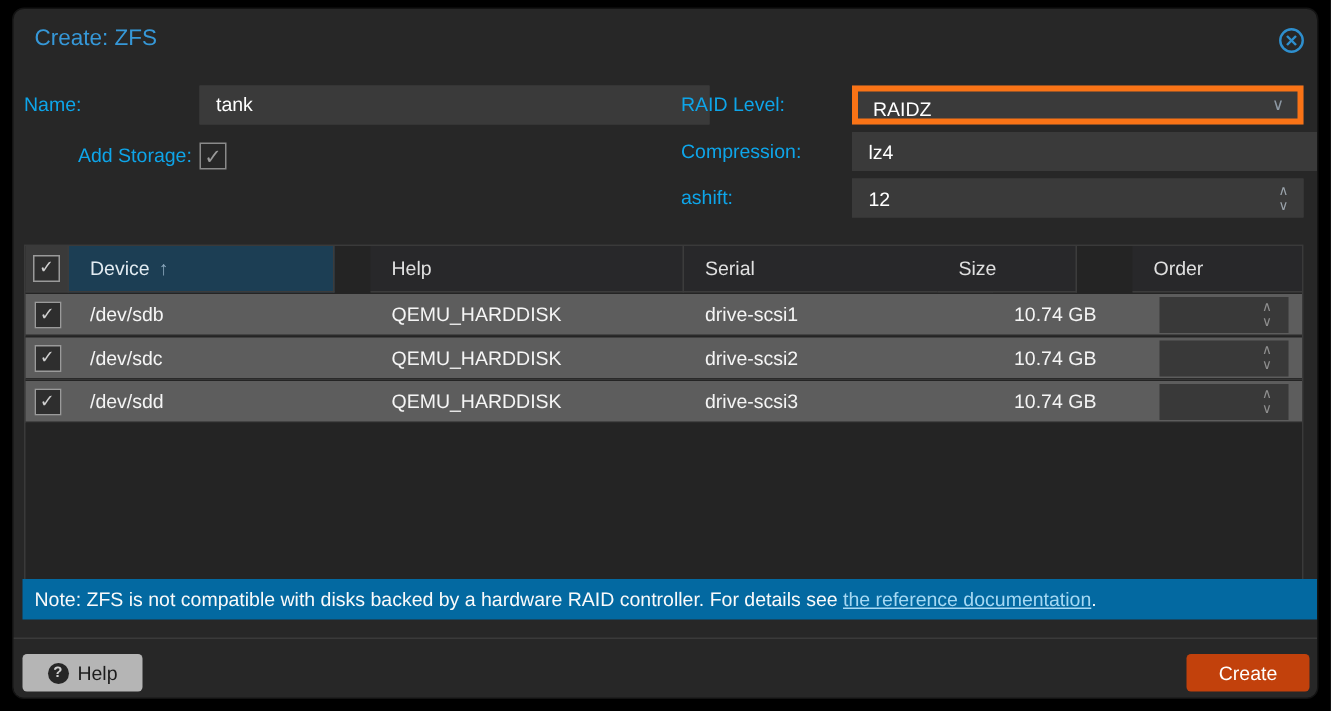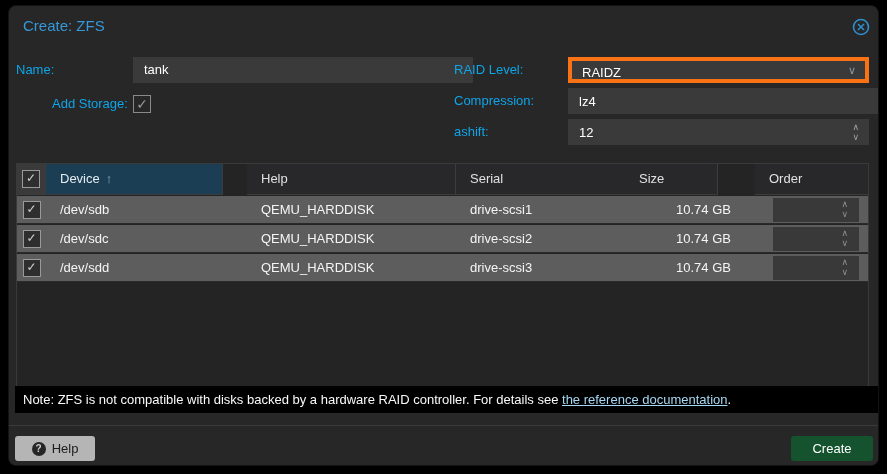--- a/index.html
+++ b/index.html
@@ -48,32 +48,32 @@
   .gcell{line-height:28px;padding-left:14px;white-space:nowrap;overflow:hidden;}
   .gcell.cb{padding:0;display:flex;align-items:center;justify-content:center;}
   .grow .checkbox{width:16px;height:16px;background:#2e2e2e;border:1px solid #9a9a9a;
     color:#d0d0d0;font-size:12px;line-height:14px;}
   .order-spin{
     position:absolute;left:18px;top:2px;width:86px;height:24px;background:#393939;cursor:text;
   }
   .order-spin .spinner-triggers{right:11px;top:1px;color:#8f8f8f;}
   
   .note{
-    left:6px;top:380px;width:870px;height:27px;background:#000000;
+    left:6px;top:380px;width:870px;height:27px;background:#0369a1;
     color:#fafafa;line-height:27px;padding-left:8px;font-size:13px;white-space:nowrap;
   }
   .note a{color:#a5d8f3;text-decoration:underline;cursor:pointer;}
   
   .footer{left:0;top:419px;width:869px;height:40px;border-top:1px solid #3a3a3a;background:#272727;}
   .btn{height:25px;border-radius:3px;font-size:13px;display:flex;align-items:center;
        justify-content:center;cursor:pointer;}
   .btn-help{left:6px;top:10px;width:80px;background:#b5b5b5;color:#1c1c1c;gap:6px;}
   .help-badge{width:14px;height:14px;border-radius:50%;background:#262626;color:#cfcfcf;
     font-size:10px;line-height:14px;text-align:center;font-weight:bold;}
-  .btn-create{left:782px;top:10px;width:82px;background:#14532d;color:#fff;}
+  .btn-create{left:782px;top:10px;width:82px;background:#c2410c;color:#fff;}
 </style>
 </head>
 <body>
 
 <div class="dialog">
 
   <div class="abs title">Create: ZFS</div>
   <div class="abs close-btn">
     <svg width="18" height="18" viewBox="0 0 18 18">
       <circle cx="9" cy="9" r="7.5" fill="none" stroke="#2e8fce" stroke-width="1.6"></circle>

